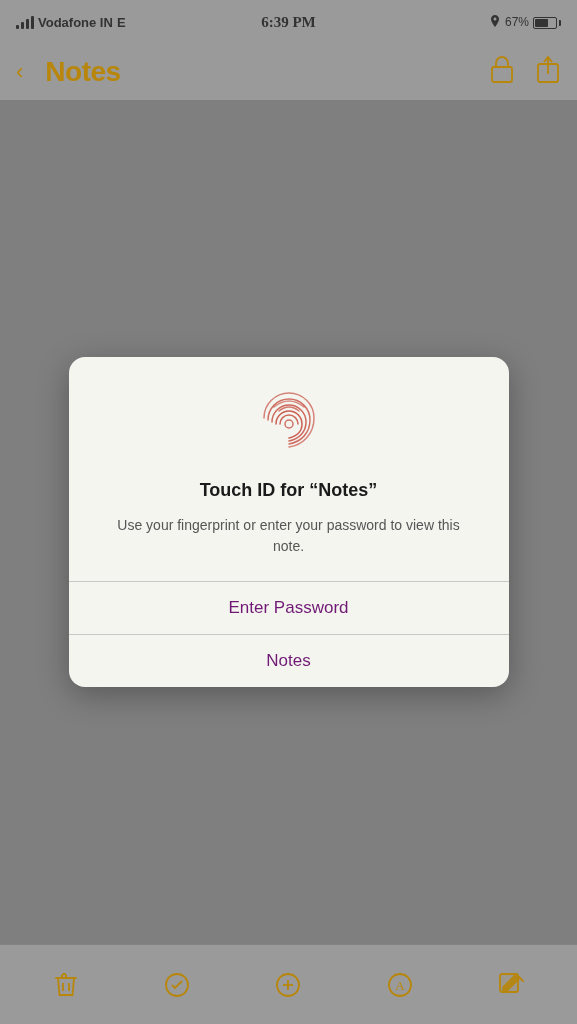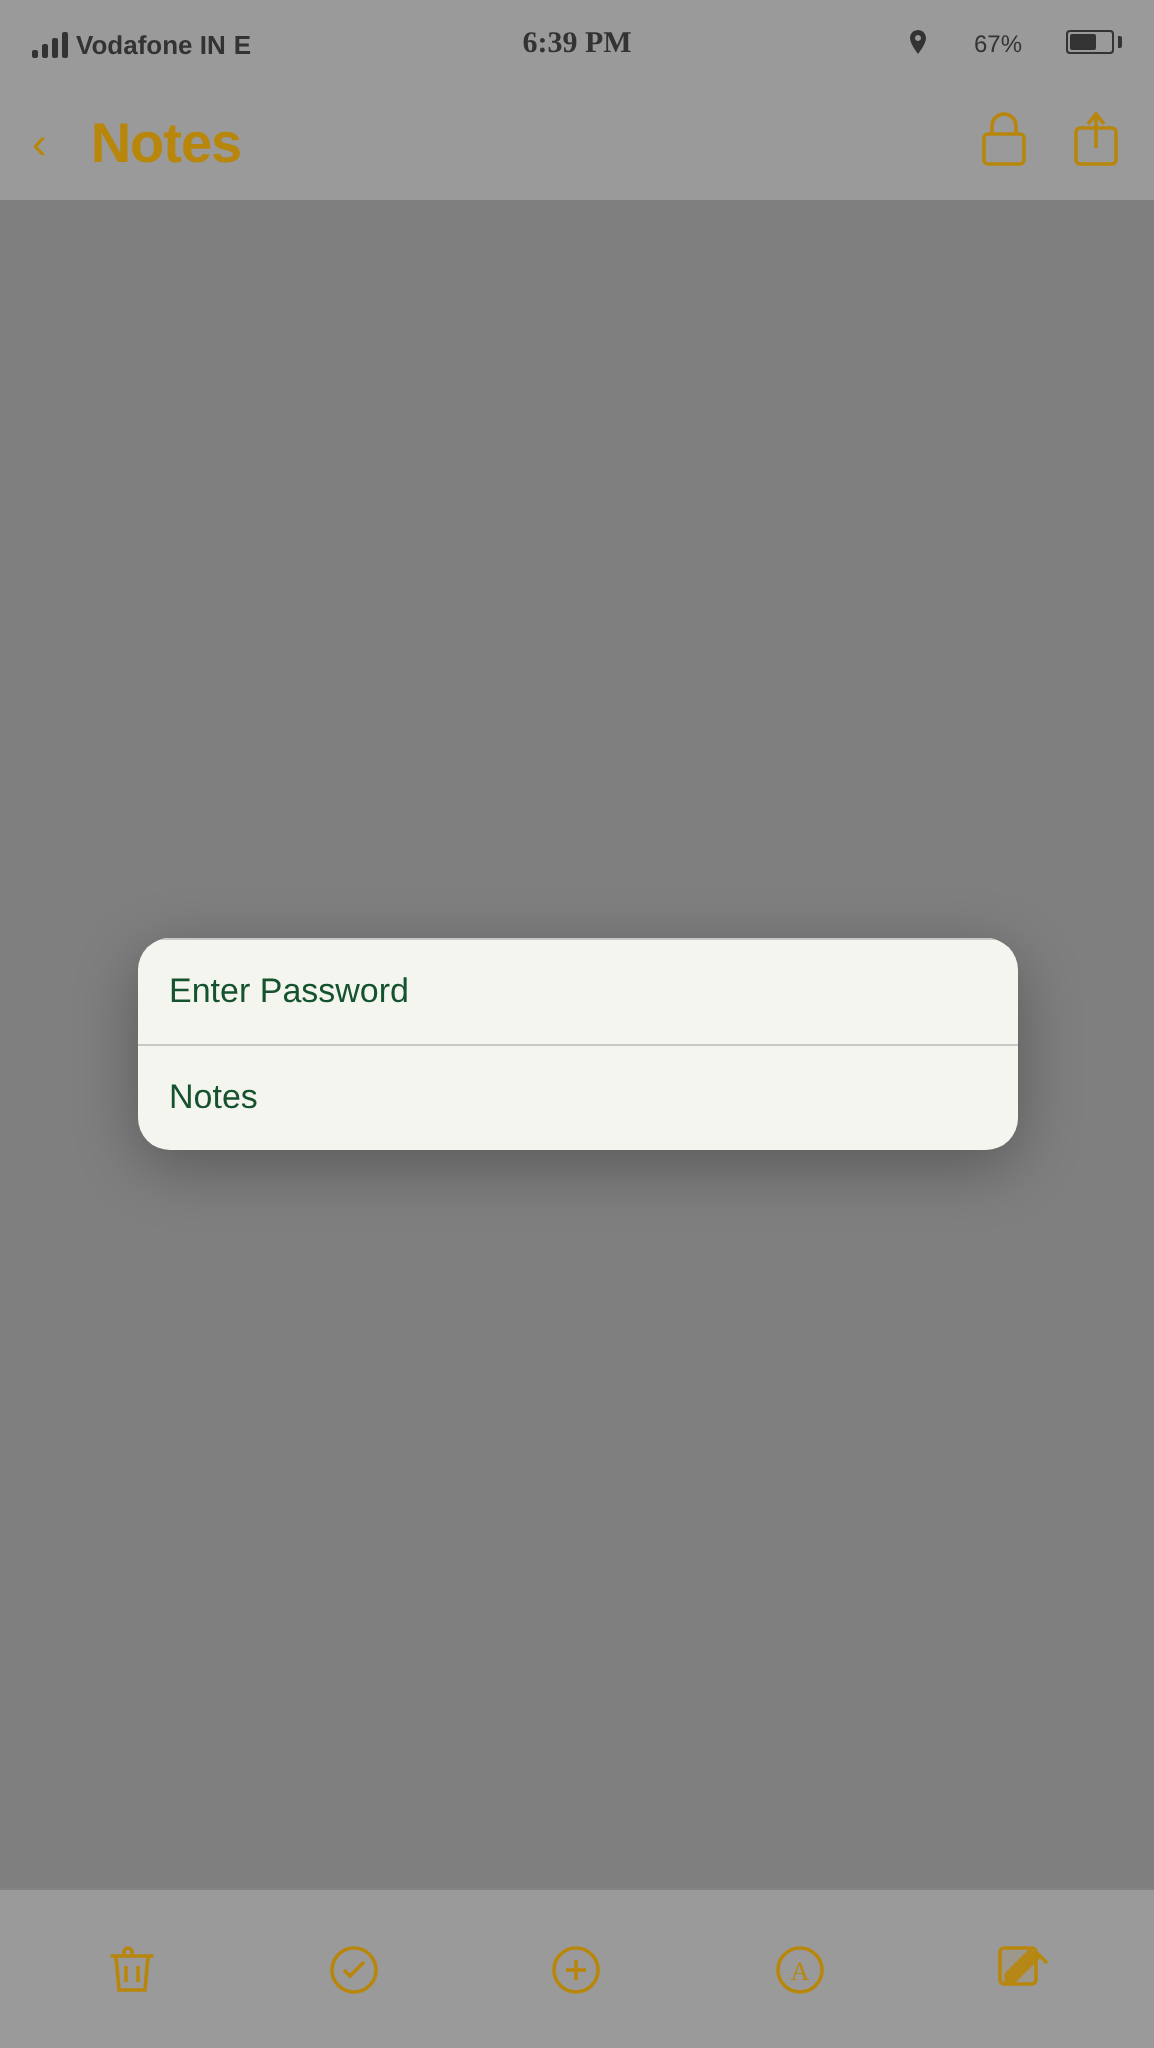--- a/index.html
+++ b/index.html
@@ -49,22 +49,22 @@
       font-size: 15px;
       font-weight: 600;
       color: #333;
       position: absolute;
       left: 50%;
       transform: translateX(-50%);
       font-family: Liberation Serif, serif;
     }
     .status-right {
       display: flex;
-      align-items: flex-start;
-      gap: 22px;
+      align-items: flex-end;
+      gap: 4px;
       font-size: 12px;
       color: #333;
     }
     .battery-icon {
       display: flex;
       align-items: center;
       gap: 2px;
     }
     .battery-body {
       width: 24px;
@@ -190,23 +190,23 @@
     .dialog-divider {
       height: 1px;
       background: #c8c8c8;
     }
     .dialog-button {
       width: 100%;
       padding: 16px;
       background: transparent;
       border: none;
       font-size: 17px;
-      color: #14532d;
+      color: #701a75;
       cursor: pointer;
-      text-align: left;
+      text-align: center;
     }
 
     
     .bottom-toolbar {
       position: absolute;
       bottom: 0;
       left: 0;
       right: 0;
       height: 80px;
       background: rgba(154, 154, 154, 0.95);
@@ -289,20 +289,38 @@
         <polyline points="9,8 13,3 17,8"></polyline>
         <line x1="13" y1="3" x2="13" y2="20"></line>
       </svg>
     </div>
   </div>
 </div>
 
 <div class="main-content">
   <div class="overlay">
     <div class="dialog">
+      <div class="dialog-content">
+
+        <div class="fingerprint-icon">
+          <svg class="fingerprint-svg" viewBox="0 0 70 70" fill="none" xmlns="http://www.w3.org/2000/svg">
+
+            <circle cx="35" cy="35" r="4" stroke="#c0392b" stroke-width="1.5" fill="none" opacity="0.7"></circle>
+            <path d="M26 35 a9 9 0 0 1 18 0" stroke="#c0392b" stroke-width="1.5" fill="none" stroke-linecap="round" opacity="0.75"></path>
+            <path d="M22 35 a13 13 0 0 1 26 0 c0 7-5 12-13 14" stroke="#c0392b" stroke-width="1.5" fill="none" stroke-linecap="round" opacity="0.8"></path>
+            <path d="M18 33 a17 17 0 0 1 34 0 c0 10-7 17-17 19" stroke="#c0392b" stroke-width="1.5" fill="none" stroke-linecap="round" opacity="0.75"></path>
+            <path d="M14 31 a21 21 0 0 1 42 0 c0 13-9 22-21 24" stroke="#c0392b" stroke-width="1.5" fill="none" stroke-linecap="round" opacity="0.7"></path>
+            <path d="M10 29 a25 25 0 0 1 50 0 c0 16-11 27-25 29" stroke="#c0392b" stroke-width="1.5" fill="none" stroke-linecap="round" opacity="0.6"></path>
+            <path d="M25 22 q10-8 20 0" stroke="#c0392b" stroke-width="1.5" fill="none" stroke-linecap="round" opacity="0.65"></path>
+            <path d="M20 18 q15-12 30 0" stroke="#c0392b" stroke-width="1.5" fill="none" stroke-linecap="round" opacity="0.55"></path>
+          </svg>
+        </div>
+        <div class="dialog-title">Touch ID for “Notes”</div>
+        <div class="dialog-message">Use your fingerprint or enter your password to view this note.</div>
+      </div>
       <div class="dialog-divider"></div>
       <button class="dialog-button">Enter Password</button>
       <div class="dialog-divider"></div>
       <button class="dialog-button">Notes</button>
     </div>
   </div>
 </div>
 
 <div class="bottom-toolbar">
 

